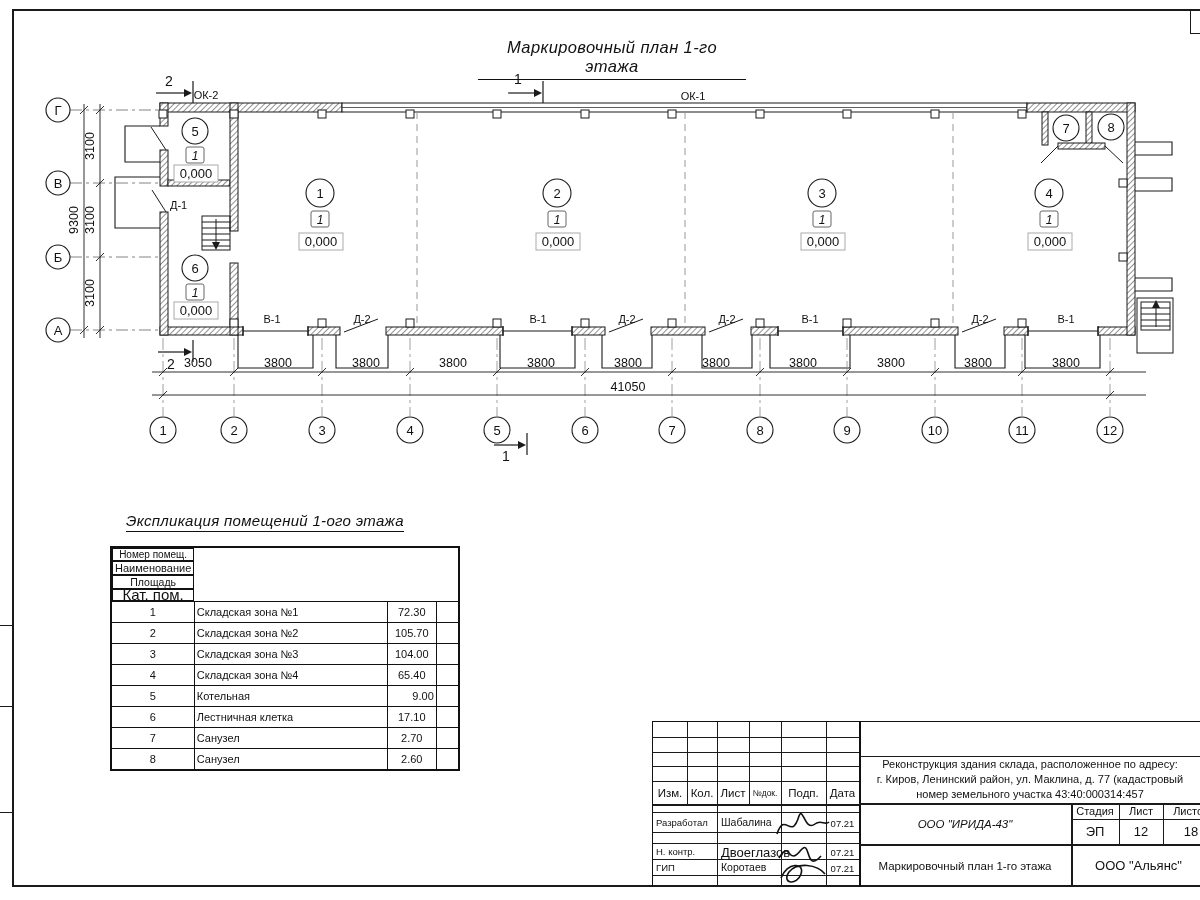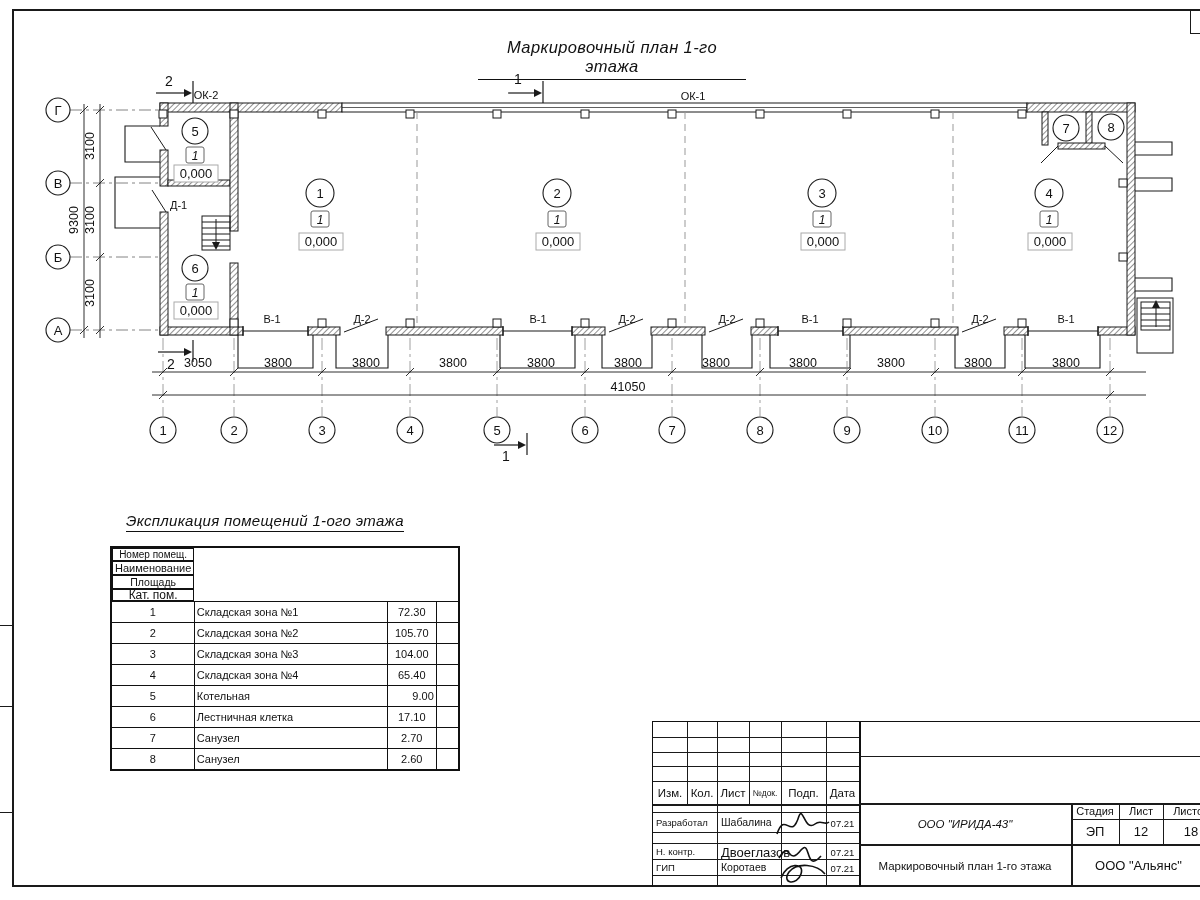--- a/index.html
+++ b/index.html
@@ -381,21 +381,21 @@
         <col style="width:35px">
         <col style="width:193px">
         <col style="width:49px">
         <col style="width:23px">
       </colgroup>
     <tbody>
         <tr style="height:34px">
       <td class="c" style="font-size:10px;line-height:11px">Номер помещ.</td>
       <td class="c">Наименование</td>
       <td class="c" style="font-size:10.5px">Площадь</td>
-      <td class="c" style="font-size:12px;line-height:10px">Кат. пом.</td>
+      <td class="c" style="font-size:15px;line-height:10px">Кат. пом.</td>
     </tr>
     <tr style="height:21px">
       <td style="text-align:center">1</td>
       <td>Складская зона №1</td>
       <td style="text-align:center">72.30</td>
       <td></td>
     </tr>
     <tr style="height:21px">
       <td style="text-align:center">2</td>
       <td>Складская зона №2</td>
@@ -487,20 +487,25 @@
     <div class="cell c" style="left:173px;top:138px;width:33px;height:16px;font-size:9.5px">07.21</div>
 
     <svg class="abs" style="left:118px;top:84px" width="60" height="40" viewBox="0 0 60 40">
       <path d="M6,28 C14,4 20,36 28,10 C32,0 34,26 44,18 C50,13 54,20 58,16" fill="none" stroke="#111" stroke-width="1.6"></path>
     </svg>
     <svg class="abs" style="left:118px;top:112px" width="64" height="52" viewBox="0 0 64 52">
       <path d="M8,24 C20,4 16,34 30,16 C40,4 34,40 50,22" fill="none" stroke="#111" stroke-width="1.6"></path>
       <path d="M10,44 C16,28 34,28 30,40 C26,52 10,50 18,38 C26,28 46,30 54,40" fill="none" stroke="#111" stroke-width="1.6"></path>
     </svg>
 
+    <div class="cell" style="left:206px;top:34px;width:342px;height:47px;display:flex;flex-direction:column;align-items:center;justify-content:center;line-height:15px;text-align:center">
+      <div style="white-space:nowrap">Реконструкция здания склада, расположенное по адресу:</div>
+      <div style="white-space:nowrap">г. Киров, Ленинский район, ул. Маклина, д. 77 (кадастровый</div>
+      <div style="white-space:nowrap">номер земельного участка 43:40:000314:457</div>
+    </div>
     <div class="cell c" style="left:206px;top:81px;width:212px;height:41px;font-style:italic;font-size:11.5px">ООО "ИРИДА-43"</div>
     <div class="cell c" style="left:206px;top:122px;width:212px;height:43px;font-size:11.5px">Маркировочный план 1-го этажа</div>
     <div class="cell c" style="left:418px;top:81px;width:48px;height:16px">Стадия</div>
     <div class="cell c" style="left:466px;top:81px;width:44px;height:16px">Лист</div>
     <div class="cell c" style="left:510px;top:81px;width:56px;height:16px">Листов</div>
     <div class="cell c" style="left:418px;top:97px;width:48px;height:25px;font-size:13px">ЭП</div>
     <div class="cell c" style="left:466px;top:97px;width:44px;height:25px;font-size:13px">12</div>
     <div class="cell c" style="left:510px;top:97px;width:56px;height:25px;font-size:13px">18</div>
     <div class="cell c" style="left:418px;top:122px;width:135px;height:43px;font-size:13px">ООО "Альянс"</div>
   </div>

